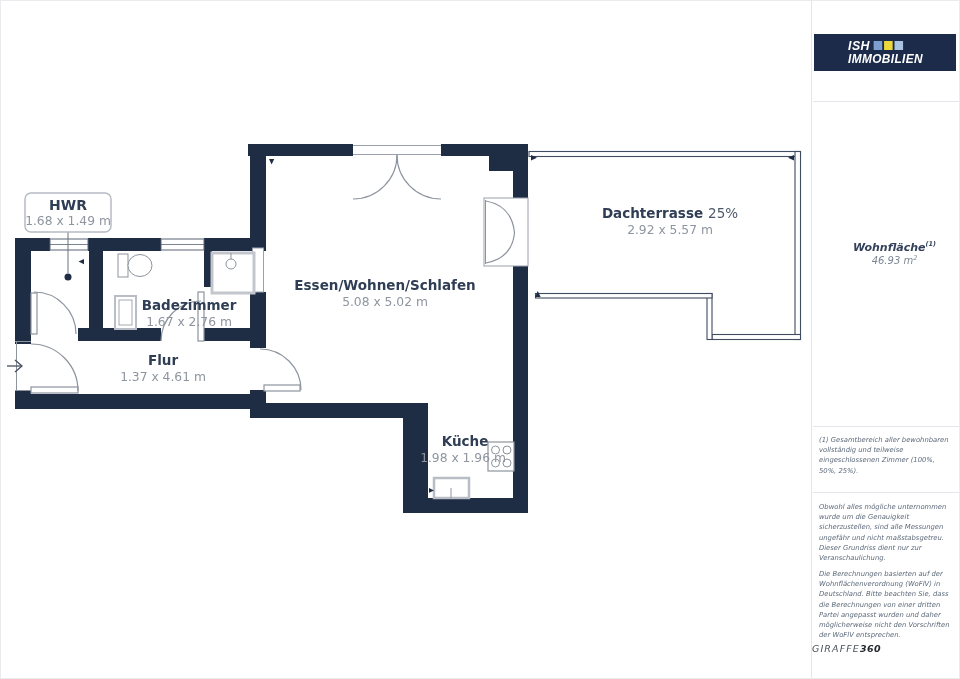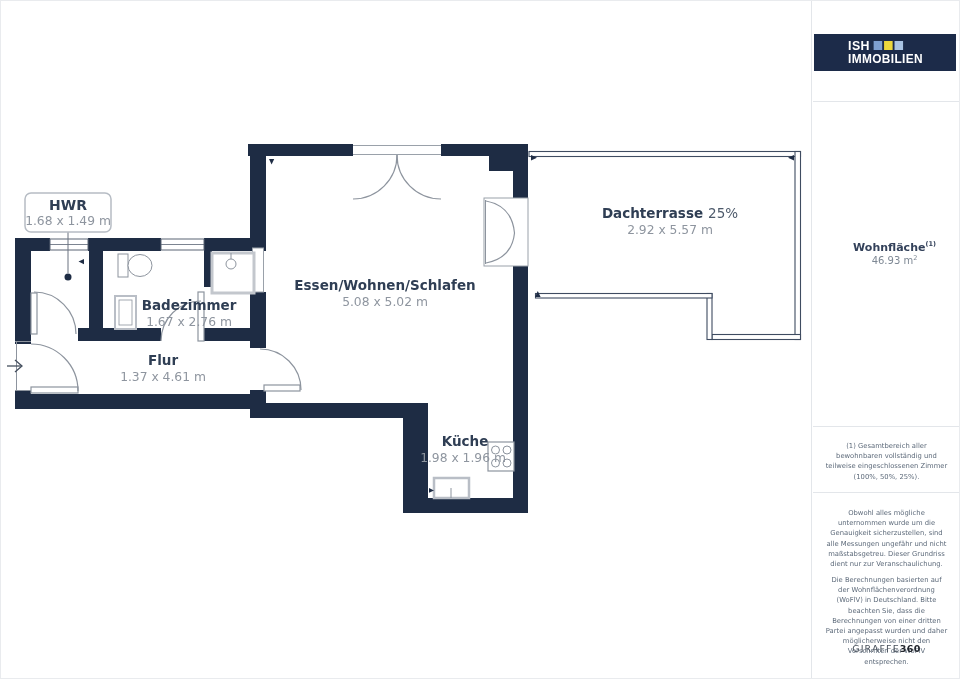--- a/index.html
+++ b/index.html
@@ -6,41 +6,41 @@
   .app{position:relative;width:960px;height:679px;background:#fff;border:1px solid #e9ebee;
        box-sizing:border-box;font-family:"DejaVu Sans",sans-serif;overflow:hidden;}
   .plan{position:absolute;left:0;top:0;}
   
   .rname{font-family:"DejaVu Sans",sans-serif;font-weight:700;font-size:13.5px;fill:#2f3e54;text-anchor:middle;}
   .rname-sm{font-size:14px;}
   .rdims{font-family:"DejaVu Sans",sans-serif;font-weight:400;font-size:12.3px;fill:#8e959f;text-anchor:middle;}
   .share{font-weight:400;fill:#4d5a6b;}
   
   .sidebar{position:absolute;left:810px;top:0;width:150px;height:679px;background:#fff;
-           border-left:1px solid #e3e6ea;box-sizing:border-box;}
+           border-left:1px solid #e3e6ea;box-sizing:border-box;font-style:italic;}
   .sb-divider{position:absolute;left:1px;right:0;height:1px;background:#e3e6ea;}
   .d1{top:100px;} .d2{top:425px;} .d3{top:491px;}
   .logo{position:absolute;top:33px;left:2px;width:142px;height:37px;background:#1c2b49;
         display:flex;align-items:center;justify-content:center;}
   .logo-col{display:flex;flex-direction:column;align-items:flex-start;transform:scaleX(0.95);}
   .logo-row1{display:flex;align-items:center;color:#fff;font-weight:700;font-size:13px;
              font-family:"Liberation Sans",sans-serif;letter-spacing:0.5px;line-height:11px;}
   .sq{width:9px;height:9px;display:inline-block;}
   .sq1{margin-left:4px;background:#7d9fd0;} .sq2{margin-left:2px;background:#ecd73c;} .sq3{margin-left:2px;background:#a9c3e2;}
   .logo-row2{color:#fff;font-weight:700;font-size:12.5px;font-family:"Liberation Sans",sans-serif;
              letter-spacing:0.4px;margin-top:2px;line-height:13px;}
   .area-block{position:absolute;top:239px;left:8px;width:100%;text-align:center;}
   .area-label{font-weight:700;font-size:11px;color:#33415a;}
   .area-label sup{font-size:6.5px;}
   .area-value{font-size:10px;color:#7e8894;}
   .area-value sup{font-size:6.5px;}
-  .note{position:absolute;left:7px;right:7px;margin:6px;font-size:6.8px;line-height:1.5;
-        color:#5d6a7a;text-align:center;}
+  .note{position:absolute;left:7px;right:7px;margin:0;font-size:6.8px;line-height:1.5;
+        color:#5d6a7a;text-align:left;}
   .fn{top:434px;} .p2{top:501px;} .p3{top:568px;}
-  .brand{position:absolute;top:642px;left:0;width:100%;text-align:center;font-size:9.5px;}
+  .brand{position:absolute;top:642px;left:0;width:100%;text-align:left;font-size:9.5px;}
   .b-name{letter-spacing:1.1px;color:#4a525c;font-weight:400;}
   .b-num{font-weight:700;color:#23272e;letter-spacing:0.4px;}
 </style>
 </head>
 <body>
 
 <div class="app">
 
   <svg class="plan" width="810" height="679" viewBox="0 0 810 679">
 

